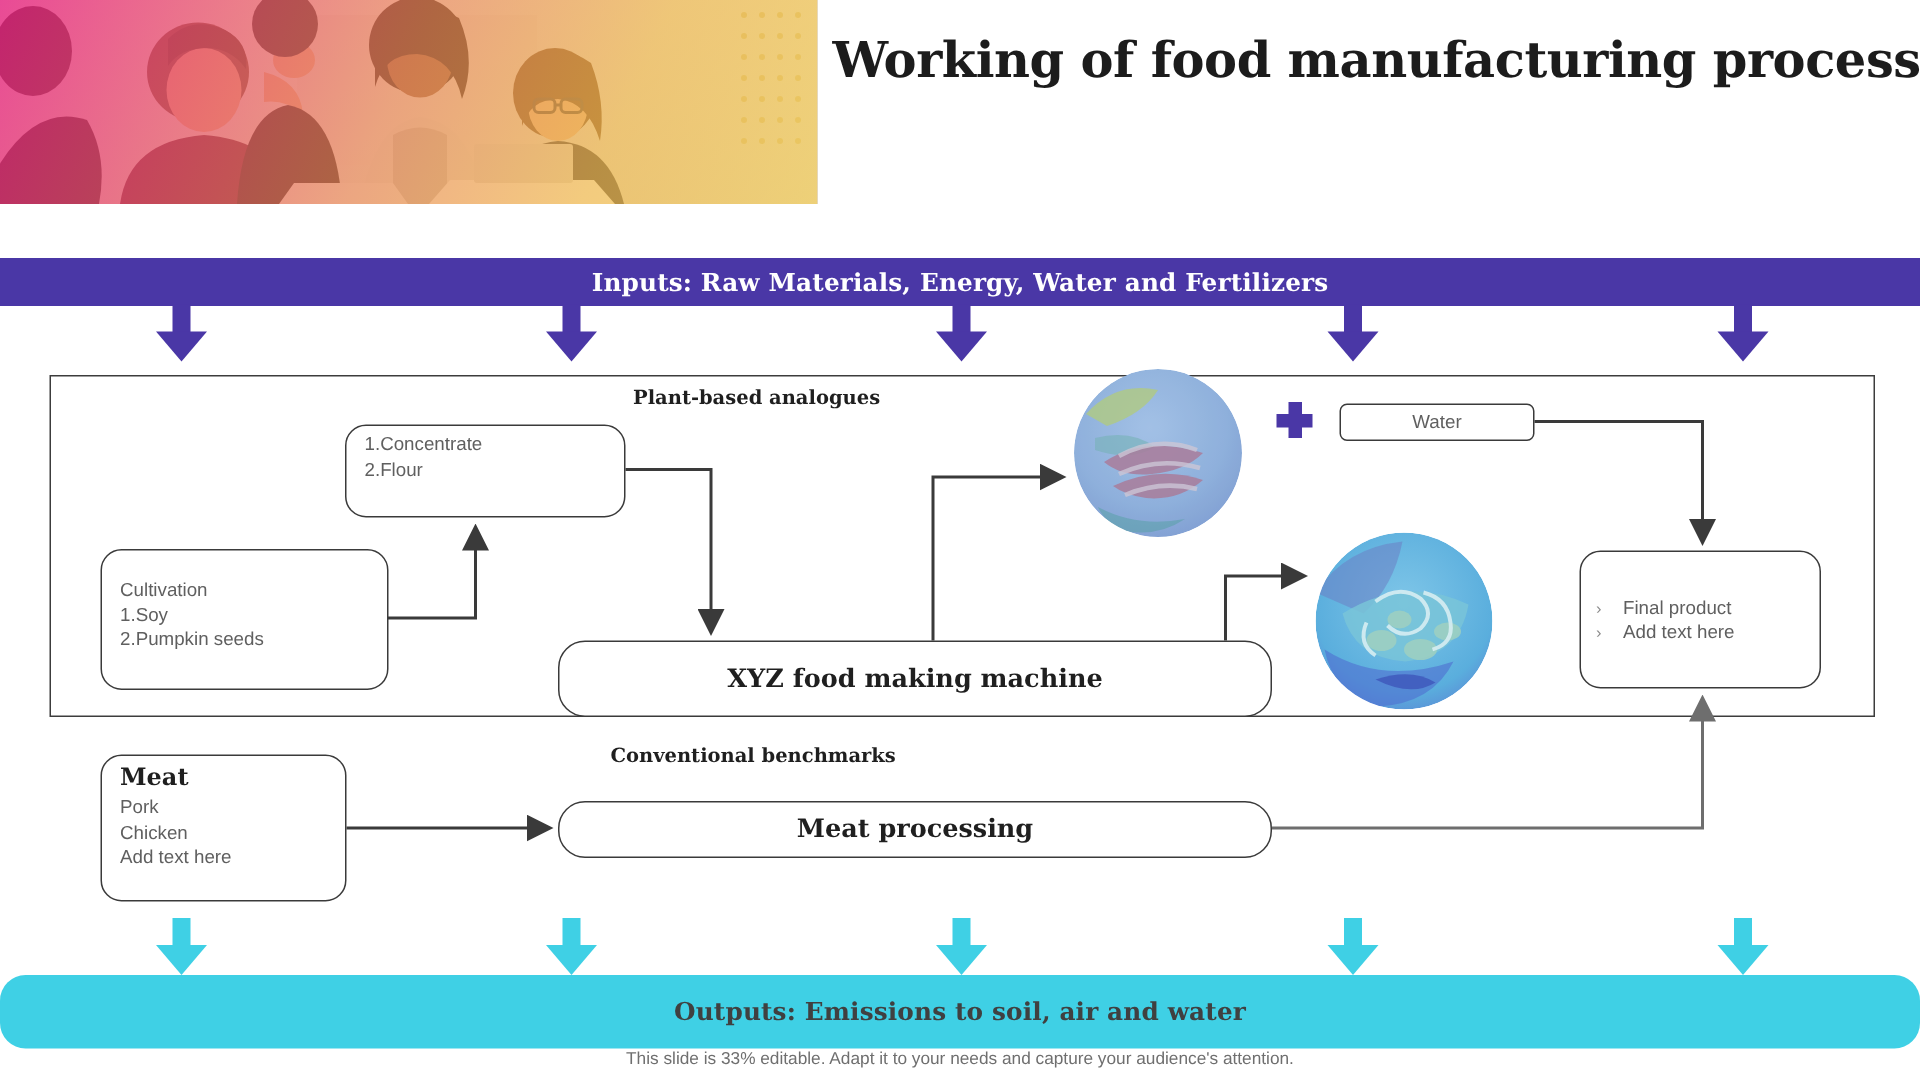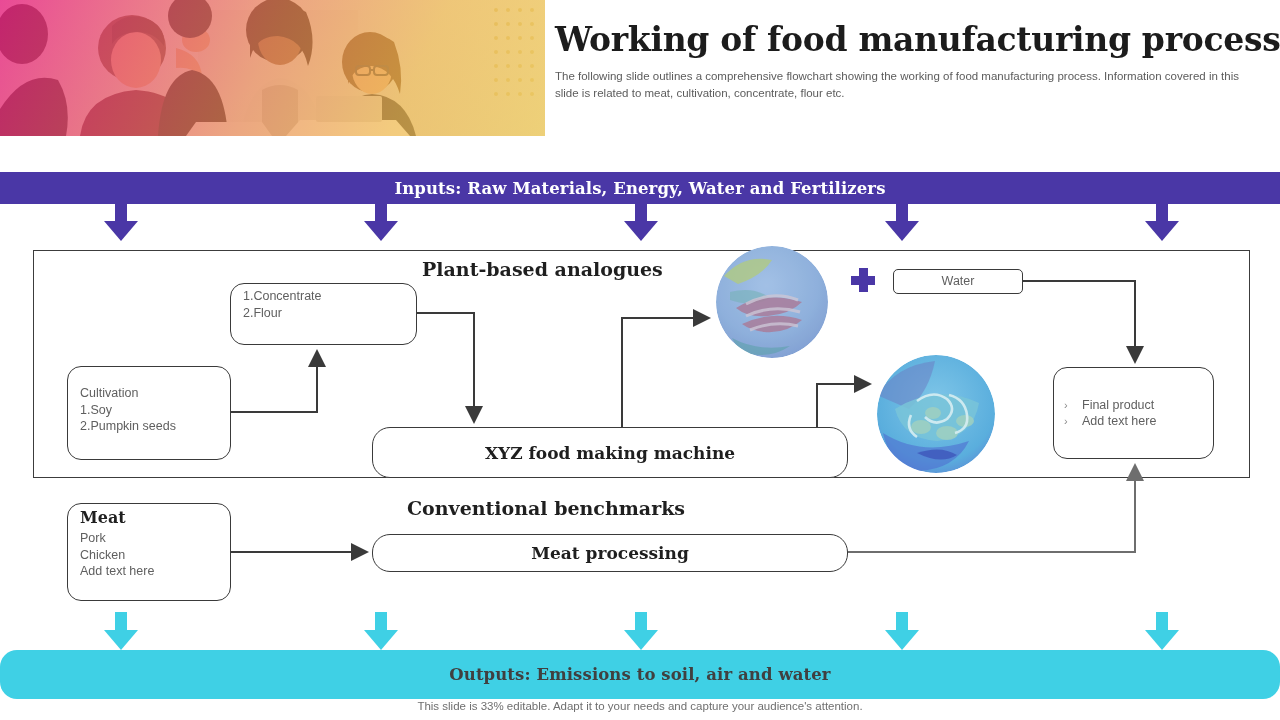--- a/index.html
+++ b/index.html
@@ -158,21 +158,21 @@
   .node-pad {
     padding: 4px 12px;
   }
 
   .box-concentrate {
     left: 230px; top: 283px;
     width: 187px; height: 62px;
   }
   .box-cultivation {
     left: 67px; top: 366px;
-    width: 164px; height: 94px;
+    width: 192px; height: 94px;
   }
   .box-machine {
     left: 372px; top: 427px;
     width: 476px; height: 51px;
     border-radius: 18px;
     display: flex; align-items: center; justify-content: center;
   }
   .box-water {
     left: 893px; top: 269px;
     width: 130px; height: 25px;
@@ -198,21 +198,21 @@
   .serif-label {
     font-family: "DejaVu Serif", "Liberation Serif", serif;
     font-weight: 700;
     font-size: 17px;
     color: #1f1f1f;
   }
   .section-heading {
     position: absolute;
     font-family: "DejaVu Serif", "Liberation Serif", serif;
     font-weight: 700;
-    font-size: 19px;
+    font-size: 13px;
     color: #1f1f1f;
     white-space: nowrap;
   }
   .heading-plant { left: 422px; top: 258px; }
   .heading-bench { left: 407px; top: 497px; }
 
   .bullets { list-style: none; margin: 0; padding: 0 0 0 10px; }
   .bullets li {
     font-size: 12.5px;
     color: #5f5f5f;
@@ -344,21 +344,20 @@
             <circle cx="520" cy="94" r="2"></circle>
             <circle cx="532" cy="94" r="2"></circle>
         </g>
       </g>
     </svg>
     <div class="grad-overlay"></div>
   </div>
 
   <div class="title-block">
     <h1 class="slide-title">Working of food manufacturing process</h1>
-    <div class="slide-subtitle">The following slide outlines a comprehensive flowchart showing the working of food manufacturing process. Information covered in this slide is related to meat, cultivation, concentrate, flour etc.</div>
   </div>
 </div>
 
 <div class="band band-inputs">
   <span>Inputs: Raw Materials, Energy, Water and Fertilizers</span>
 </div>
 
 <div class="arrow-row top">
   <div class="fat-arrow arrow-purple" style="left:104px;">
       <div class="stem"></div>

